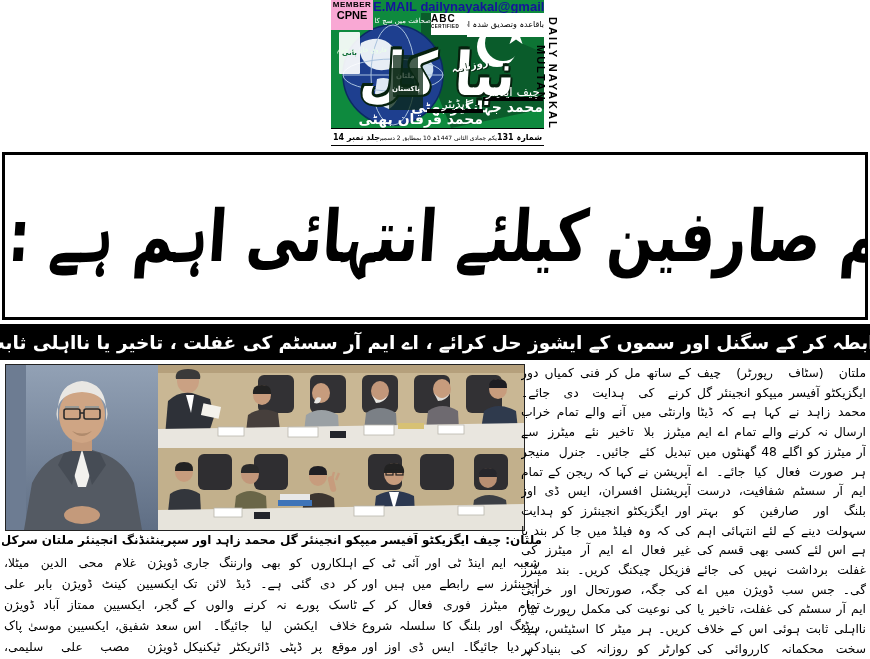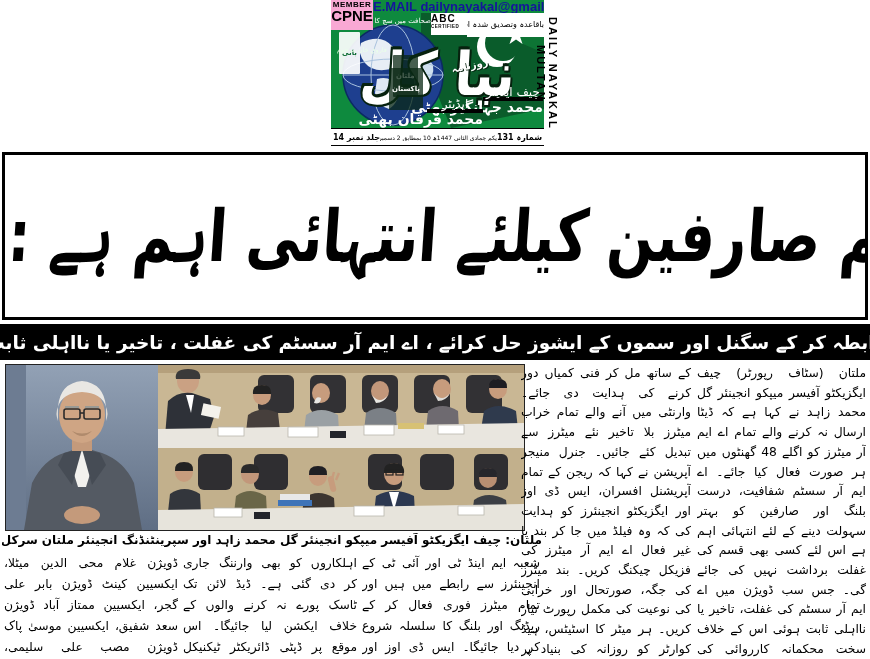--- a/index.html
+++ b/index.html
@@ -8,21 +8,21 @@
     position:relative; width:870px; height:659px; background:#ffffff;
     overflow:hidden; font-family:"DejaVu Sans", sans-serif; color:#000;
   }
   .latin { font-family:"Liberation Sans", sans-serif; }
   .urdu { direction:rtl; unicode-bidi:embed; font-family:"DejaVu Sans", sans-serif; }
 
   
   #masthead { position:absolute; left:331px; top:0; width:213px; height:146px; background:#0e8a3e; }
   #member-box { position:absolute; left:0; top:0; width:42px; height:30px; background:#f9a8d4; text-align:center; z-index:4; }
   #member-box .l1 { display:block; font-size:8px; font-weight:bold; letter-spacing:.5px; }
-  #member-box .l2 { display:block; font-size:15px; font-weight:bold; line-height:13px; }
+  #member-box .l2 { display:block; font-size:11px; font-weight:bold; line-height:13px; }
   #email-strip { position:absolute; left:42px; top:0; width:171px; height:13px; background:#0e8a3e;
     color:#15159b; font-size:13px; font-weight:bold; text-align:center; line-height:13px; z-index:4; white-space:nowrap; overflow:hidden;}
   #slogan { position:absolute; left:42px; top:13px; width:58px; height:17px; color:#fff; font-size:7px;
     text-align:center; line-height:17px; z-index:4; overflow:hidden; white-space:nowrap;}
   #abc-chip { position:absolute; left:100px; top:13px; width:36px; height:22px; background:#fff; text-align:left; z-index:4; }
   #abc-chip .l1 { display:block; font-size:10px; font-weight:bold; line-height:11px; letter-spacing:1px;}
   #abc-chip .l2 { display:block; font-size:4.5px; font-weight:bold; letter-spacing:.5px;}
   #cert-note { position:absolute; left:136px; top:13px; width:77px; height:24px; background:#fff;
     font-size:8px; text-align:center; line-height:24px; z-index:4; overflow:hidden; white-space:nowrap;}
 

